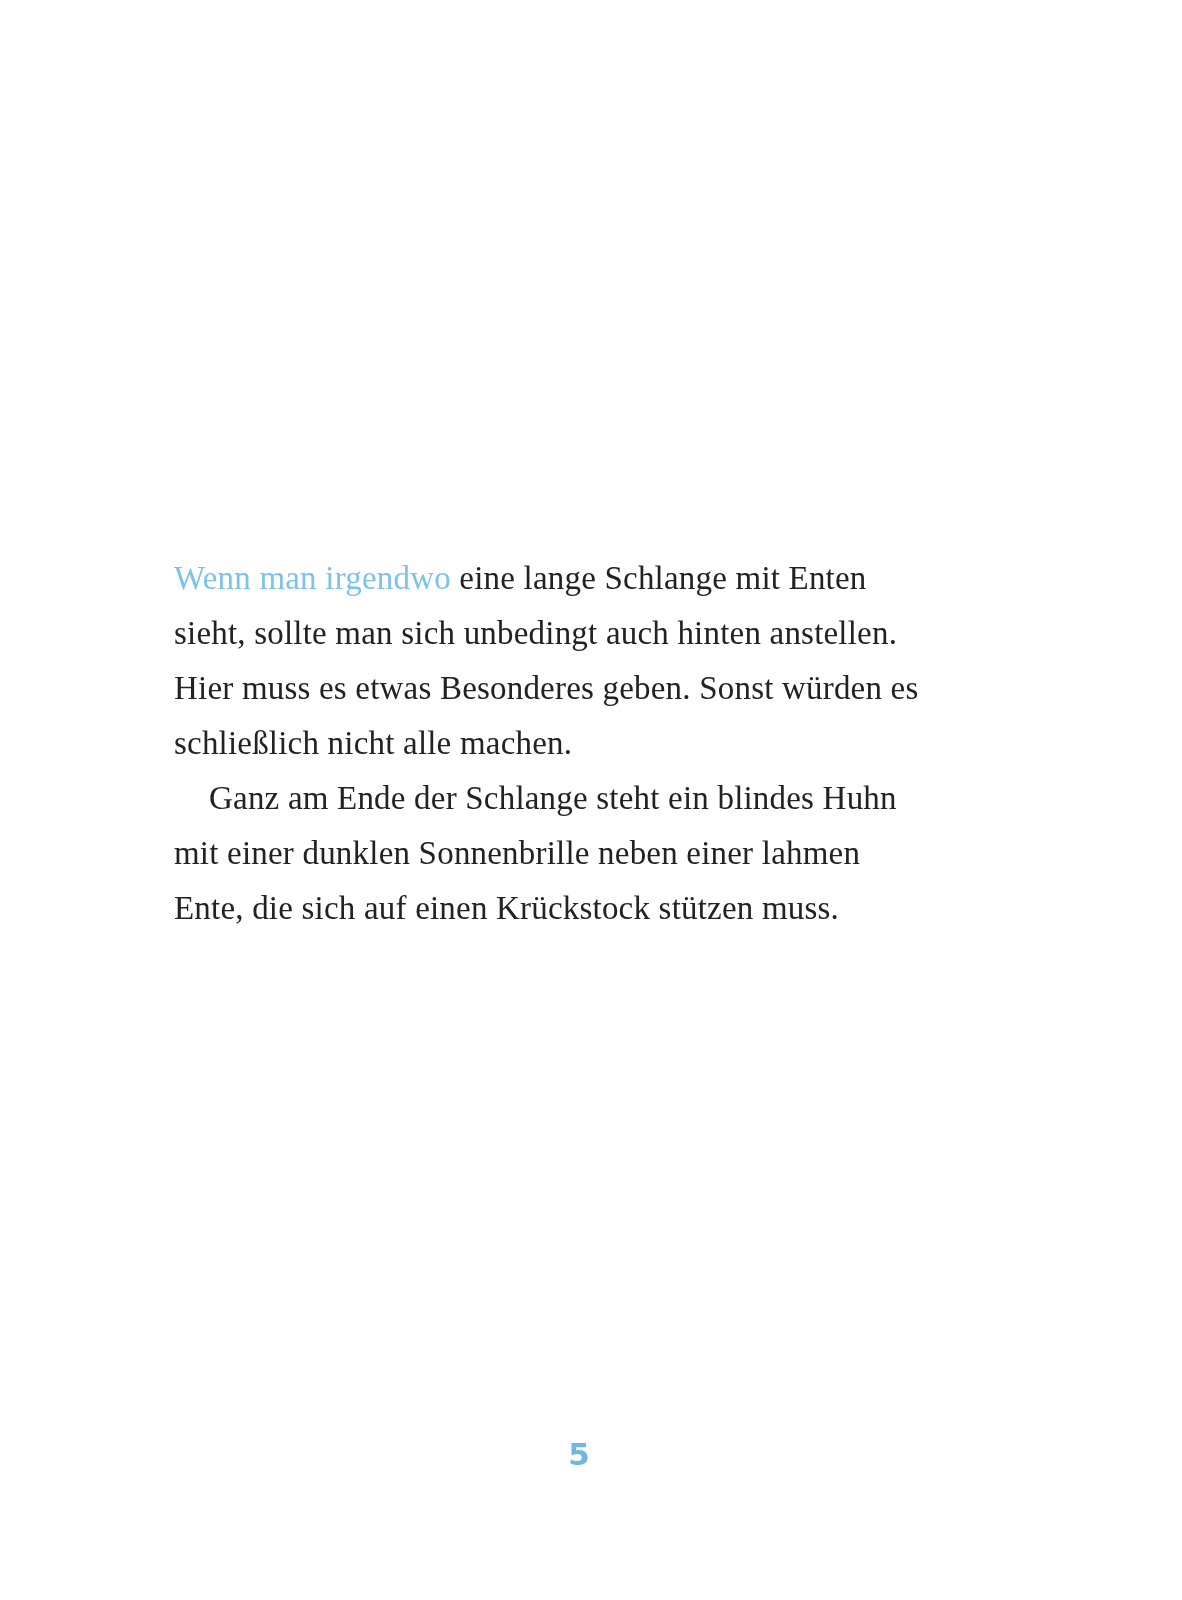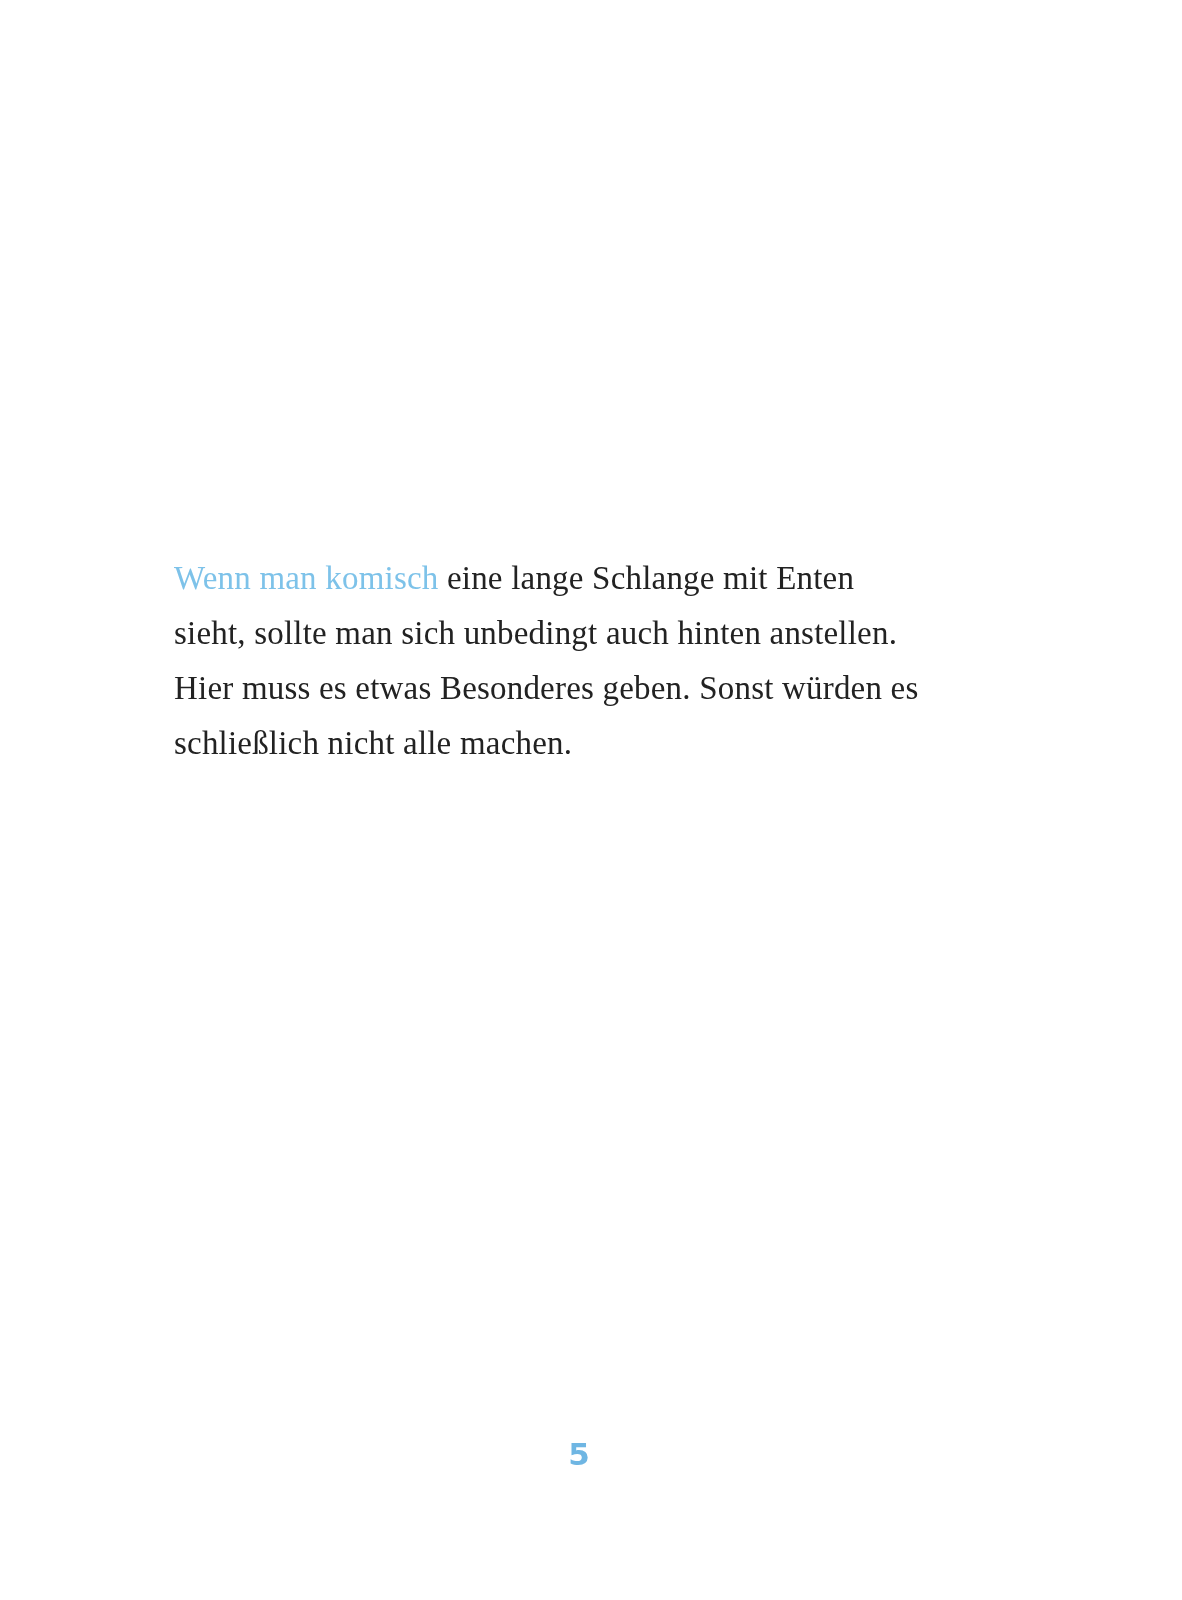--- a/index.html
+++ b/index.html
@@ -47,16 +47,17 @@
     font-size: 31px;
     line-height: 40px;
     color: var(--pagenum-color, #6fb6e3);
   }
 </style>
 </head>
 <body>
 
 <div class="book-page">
   <div class="text-block" id="text-block">
-      <p class="para"><span class="accent">Wenn man komisch</span> eine lange Schlange mit Enten<br>sieht, sollte man sich unbedingt auch hinten anstellen.<br>Hier muss es etwas Besonderes geben. Sonst würden es<br>schließlich nicht alle machen.</p>
+      <p class="para"><span class="accent">Wenn man irgendwo</span> eine lange Schlange mit Enten<br>sieht, sollte man sich unbedingt auch hinten anstellen.<br>Hier muss es etwas Besonderes geben. Sonst würden es<br>schließlich nicht alle machen.</p>
+      <p class="para indent">Ganz am Ende der Schlange steht ein blindes Huhn<br>mit einer dunklen Sonnenbrille neben einer lahmen<br>Ente, die sich auf einen Krückstock stützen muss.</p>
     </div>
   <div class="page-number">5</div>
 </div>
 
 </body></html>

